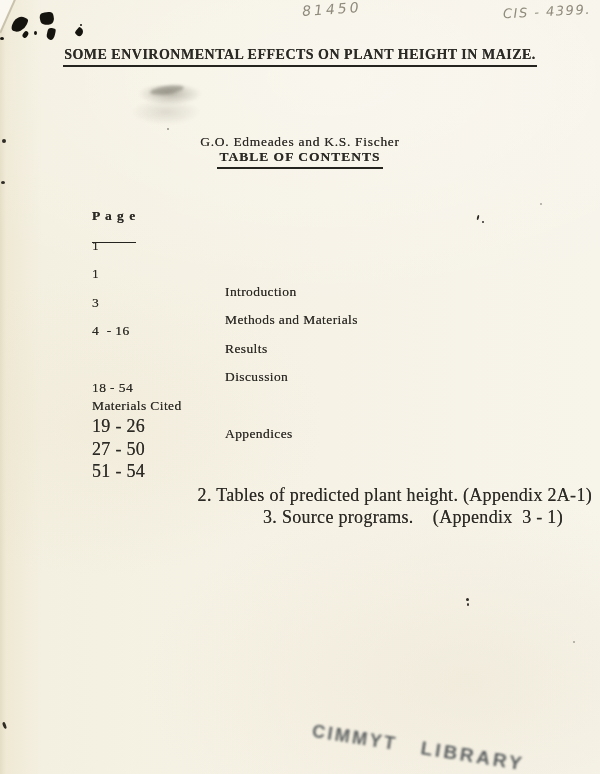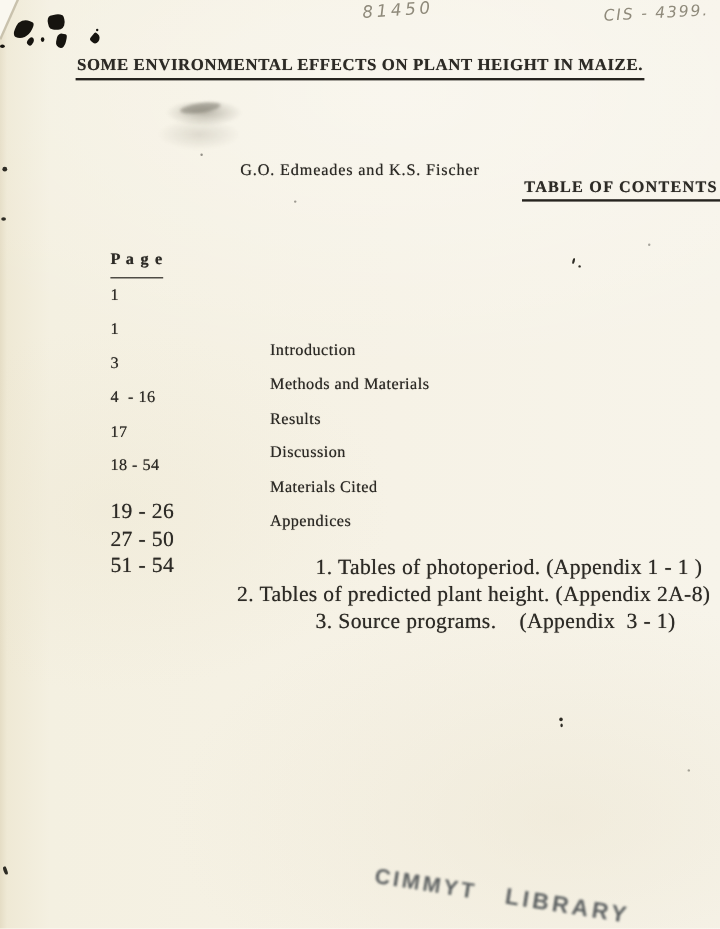--- a/index.html
+++ b/index.html
@@ -32,31 +32,31 @@
   .title-inner {
     display:inline-block; font-size:14px; font-weight:bold; letter-spacing:0.5px;
     border-bottom:2.5px solid #26241f; padding:0 1px 2px 1px;
   }
 
   
   .authors { position:absolute; left:0; right:0; top:94px; text-align:center;
     font-size:13.5px; letter-spacing:0.7px;margin-top:40px; }
 
   
-  .toc-head-wrap { position:absolute; left:0; right:0; top:147px; text-align:right; }
+  .toc-head-wrap { position:absolute; left:0; right:0; top:147px; text-align:center; }
   .toc-head-inner {
     display:inline-block; font-size:13.5px; font-weight:bold; letter-spacing:1px;
     border-bottom:2px solid #26241f; padding:0 2px 2px 2px;
   }
 
   
   .page-col-head {
     position:absolute; left:92px; top:208px;
     font-size:13.5px; font-weight:bold; letter-spacing:1px;
-    border-bottom:1.6px solid #26241f; padding-bottom:7px; white-space:pre;
+    border-bottom:1.6px solid #26241f; padding-bottom:18px; white-space:pre;
   }
 
   
   .toc-entries { position:absolute; left:92px; top:238px; width:480px; }
   .toc-entries .row { display:flex; height:28.4px; align-items:flex-start; font-size:13.5px; letter-spacing:0.4px; }
   .toc-entries .pages { width:133px; white-space:pre; }
   .toc-sub { position:absolute; left:92px; top:416px; width:500px; }
   .toc-sub .row { display:flex; height:22.6px; align-items:flex-start; font-size:18px; letter-spacing:0.3px; }
   .toc-sub .pages { width:171px; white-space:pre; }
 
@@ -154,37 +154,35 @@
     </div>
     <div class="row">
       <span class="pages tw">3</span>
       <span class="etitle tw pre">Results</span>
     </div>
     <div class="row">
       <span class="pages tw">4  - 16</span>
       <span class="etitle tw pre">Discussion</span>
     </div>
     <div class="row">
-      <span class="pages tw">17</span>
       <span class="etitle tw pre">Materials Cited</span>
     </div>
     <div class="row">
       <span class="pages tw">18 - 54</span>
       <span class="etitle tw pre">Appendices</span>
     </div>
   </div>
 
   <div class="toc-sub">
     <div class="row">
       <span class="pages tw">19 - 26</span>
-      <span class="etitle tw pre">1. Tables of photoperiod. (Appendix 1 - 1 )</span>
     </div>
     <div class="row">
       <span class="pages tw">27 - 50</span>
-      <span class="etitle tw pre">2. Tables of predicted plant height. (Appendix 2A-8)</span>
+      <span class="etitle tw pre">2. Tables of predicted plant height. (Appendix 2A-1)</span>
     </div>
     <div class="row">
       <span class="pages tw">51 - 54</span>
       <span class="etitle tw pre">3. Source programs.    (Appendix  3 - 1)</span>
     </div>
   </div>
 
   <div class="speck s1"></div>
   <div class="speck s1b"></div>
   <div class="speck s2"></div>

